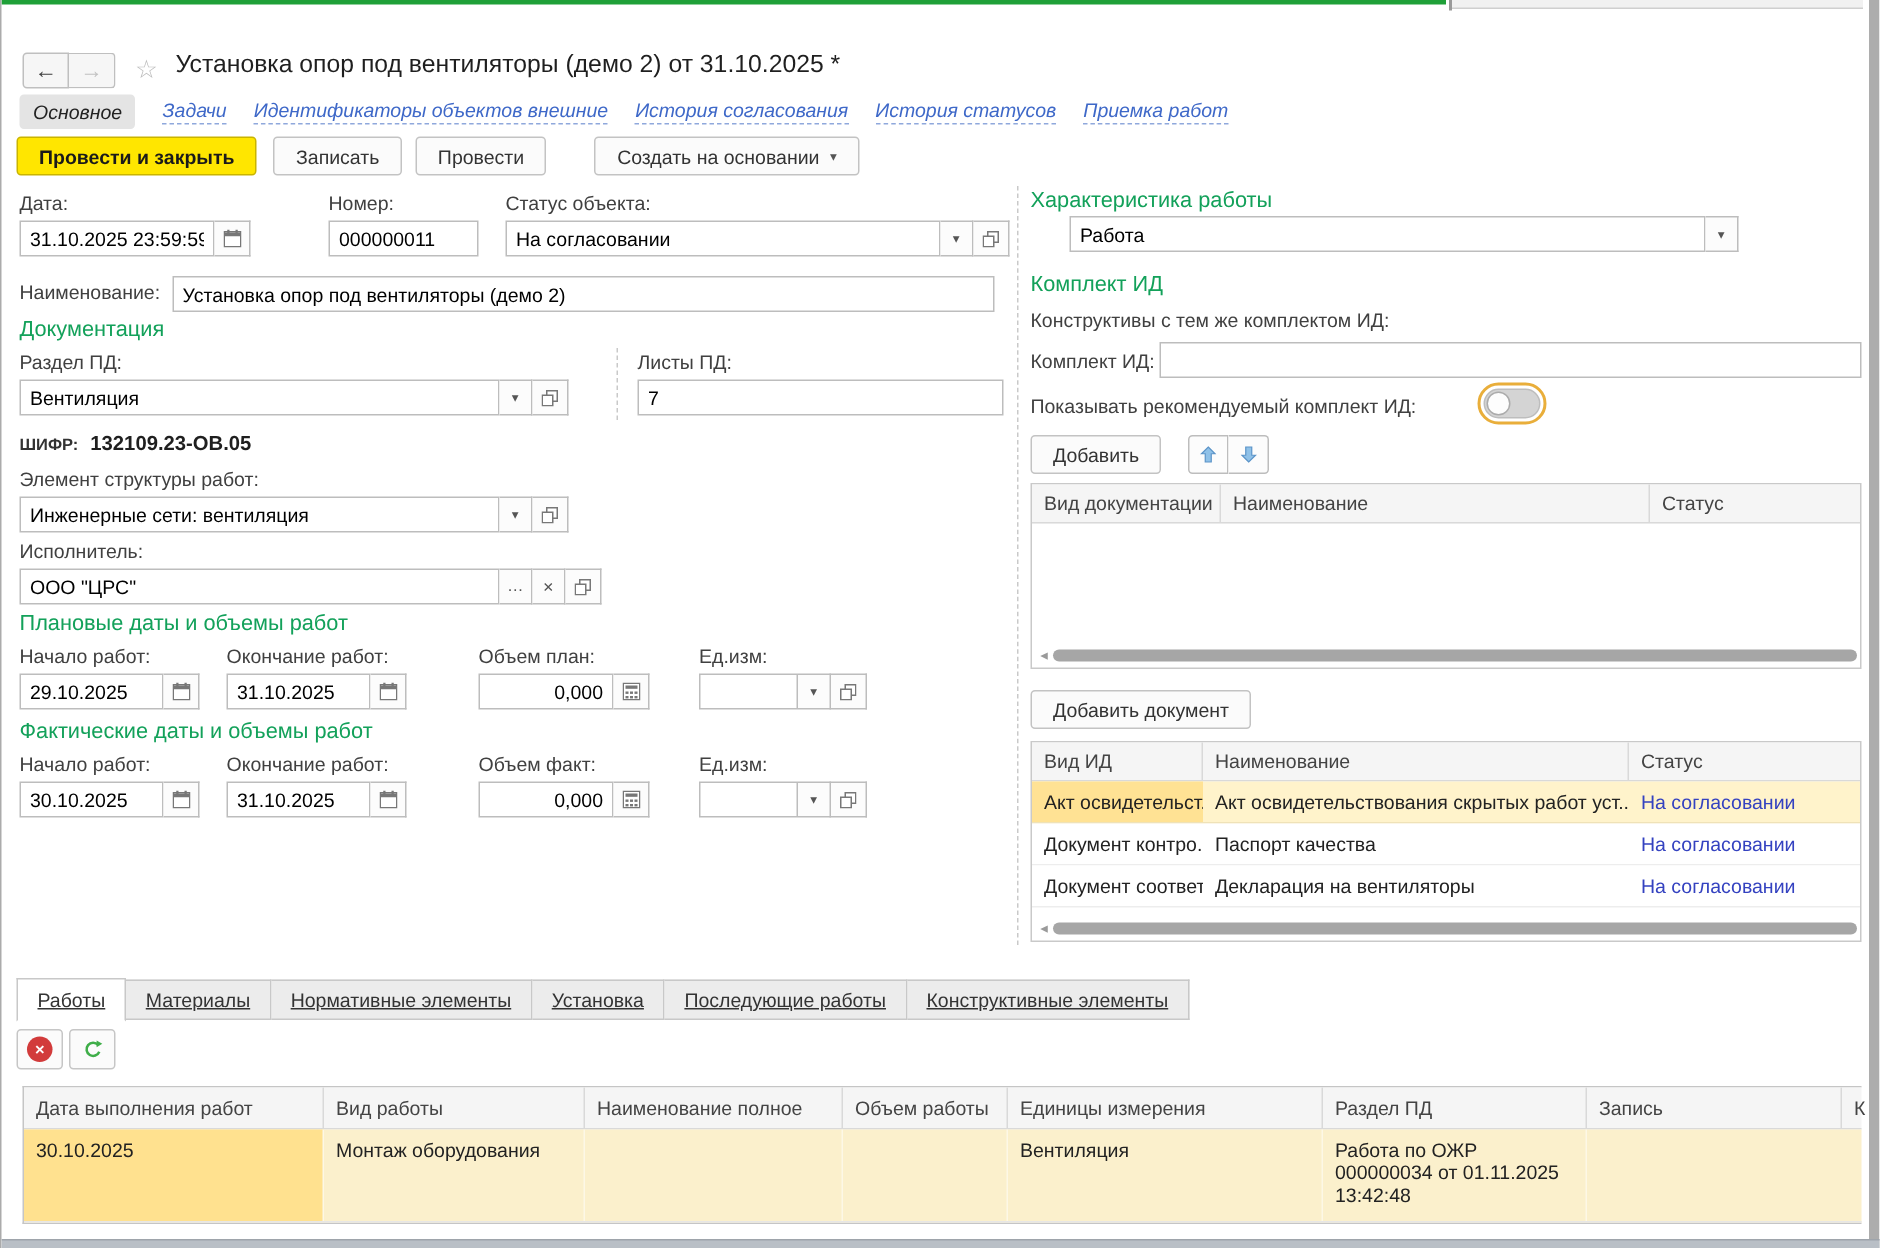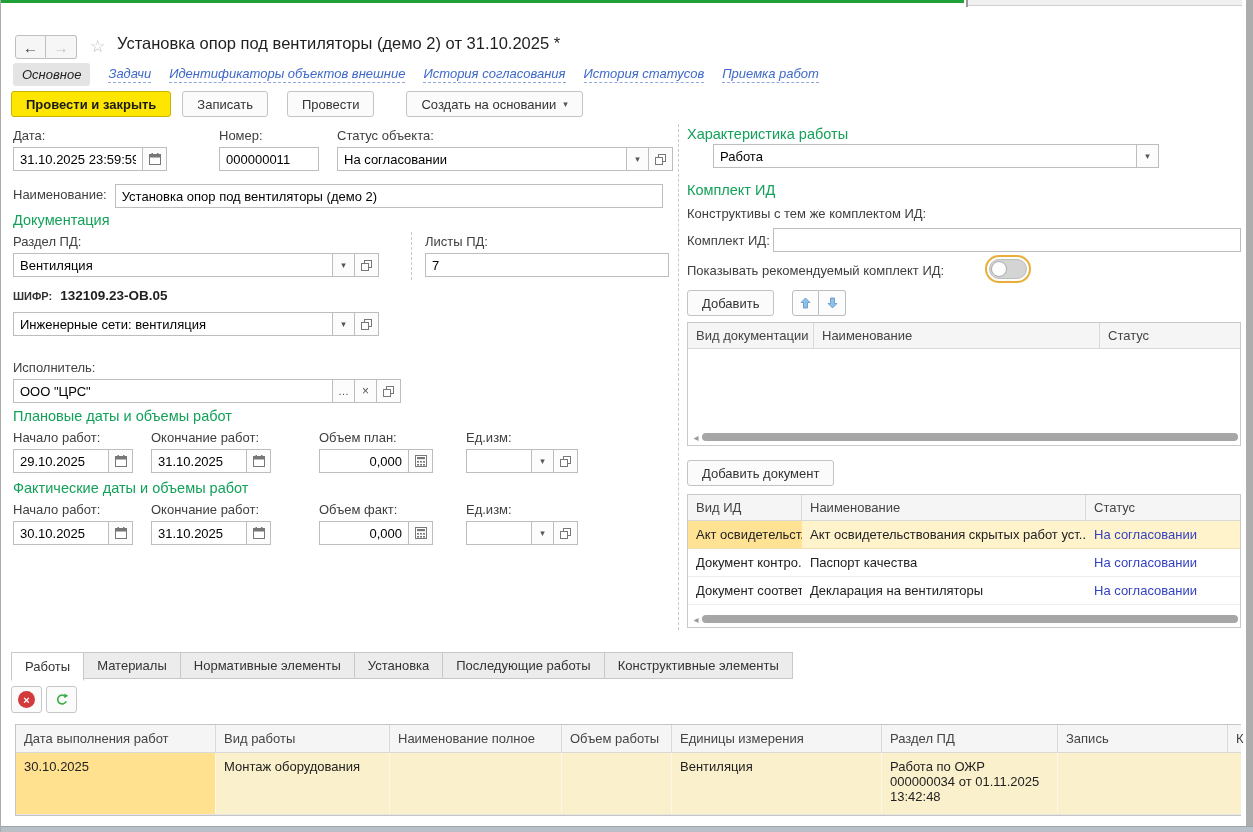--- a/index.html
+++ b/index.html
@@ -61,21 +61,21 @@
   .trow { display:grid; background:#fff; border-bottom:1px solid #EDEDED; cursor:pointer; }
   .td { padding:6px 8px; white-space:nowrap; overflow:hidden; color:#222; }
   .trow.sel { background:#FFF3CB; border-bottom:1px solid #EFE2B8; }
   .trow.sel .td.cur { background:#FFE294; }
   .status-blue { color:#3442C0; }
   .hscroll { position:absolute; left:2px; right:2px; bottom:3px; height:10px; display:flex; align-items:center; }
   .sarrow { font-size:10px; color:#9A9A9A; width:12px; text-align:center; cursor:pointer; }
   .sthumb { height:8px; background:#A6A6A6; border-radius:4px; flex:1; cursor:pointer; }
 
   
-  .tabs { position:absolute; left:10px; top:652px; display:flex; align-items:flex-start; }
+  .tabs { position:absolute; left:10px; top:652px; display:flex; align-items:center;text-decoration:underline; }
   .tab { height:27px; display:flex; align-items:center; padding:0 13px; background:#ECECEC; border:1px solid #C8C8C8; border-left:none; color:#333; cursor:pointer; white-space:nowrap; }
   .tab:first-child { border-left:1px solid #C8C8C8; }
   .tab.active { background:#fff; border-bottom:1px solid #fff; height:29px; }
 
   .tbar { position:absolute; left:10px; top:686px; display:flex; gap:4px; }
   .tbtn { width:31px; height:27px; background:#FBFBFB; border:1px solid #C6C6C6; border-radius:3px; display:flex; align-items:center; justify-content:center; cursor:pointer; }
   .ic-del { width:17px; height:17px; border-radius:50%; background:#D23B3B; color:#fff; font-size:11px; font-weight:bold; display:flex; align-items:center; justify-content:center; }
 
   
   .wtbl { position:absolute; left:14px; top:724px; width:1226px; border:1px solid #C5C5C5; border-right:none; background:#fff; }
@@ -108,21 +108,21 @@
     <span class="nav-item">Задачи</span>
     <span class="nav-item">Идентификаторы объектов внешние</span>
     <span class="nav-item">История согласования</span>
     <span class="nav-item">История статусов</span>
     <span class="nav-item">Приемка работ</span>
   </div>
 
   <div class="cmdbar">
     <button class="btn yellow">Провести и закрыть</button>
     <button class="btn" style="margin-left:11px">Записать</button>
-    <button class="btn" style="margin-left:19px">Провести</button>
+    <button class="btn" style="margin-left:9px">Провести</button>
     <button class="btn" style="margin-left:32px">
       <span>Создать на основании</span>
       <span class="caret">▾</span>
     </button>
   </div>
 
   <div class="fg" style="left:12px; top:128px">
     <div class="lbl">Дата:</div>
     <div class="frow">
       <input class="inp" style="width: 130px;" value="31.10.2025 23:59:59">
@@ -193,20 +193,21 @@
       <input class="inp" style="width: 244px;" value="7">
     </div>
   </div>
 
   <div class="cipher">
     <span class="cl">ШИФР:</span>
     <span class="cv">132109.23-ОВ.05</span>
   </div>
 
   <div class="fg" style="left:12px; top:312px">
+    <div class="lbl">Элемент структуры работ:</div>
     <div class="frow">
       <input class="inp" style="width: 320px;" value="Инженерные сети: вентиляция">
       <span class="abtn w22">
           <span class="caret">▾</span>
         </span>
       <span class="abtn w24">
         <svg width="11" height="11" viewBox="0 0 11 11">
             <rect x="3.5" y="0.5" width="7" height="7" fill="#fff" stroke="#777"></rect>
             <rect x="0.5" y="3.5" width="7" height="7" fill="#fff" stroke="#777"></rect>
           </svg>

